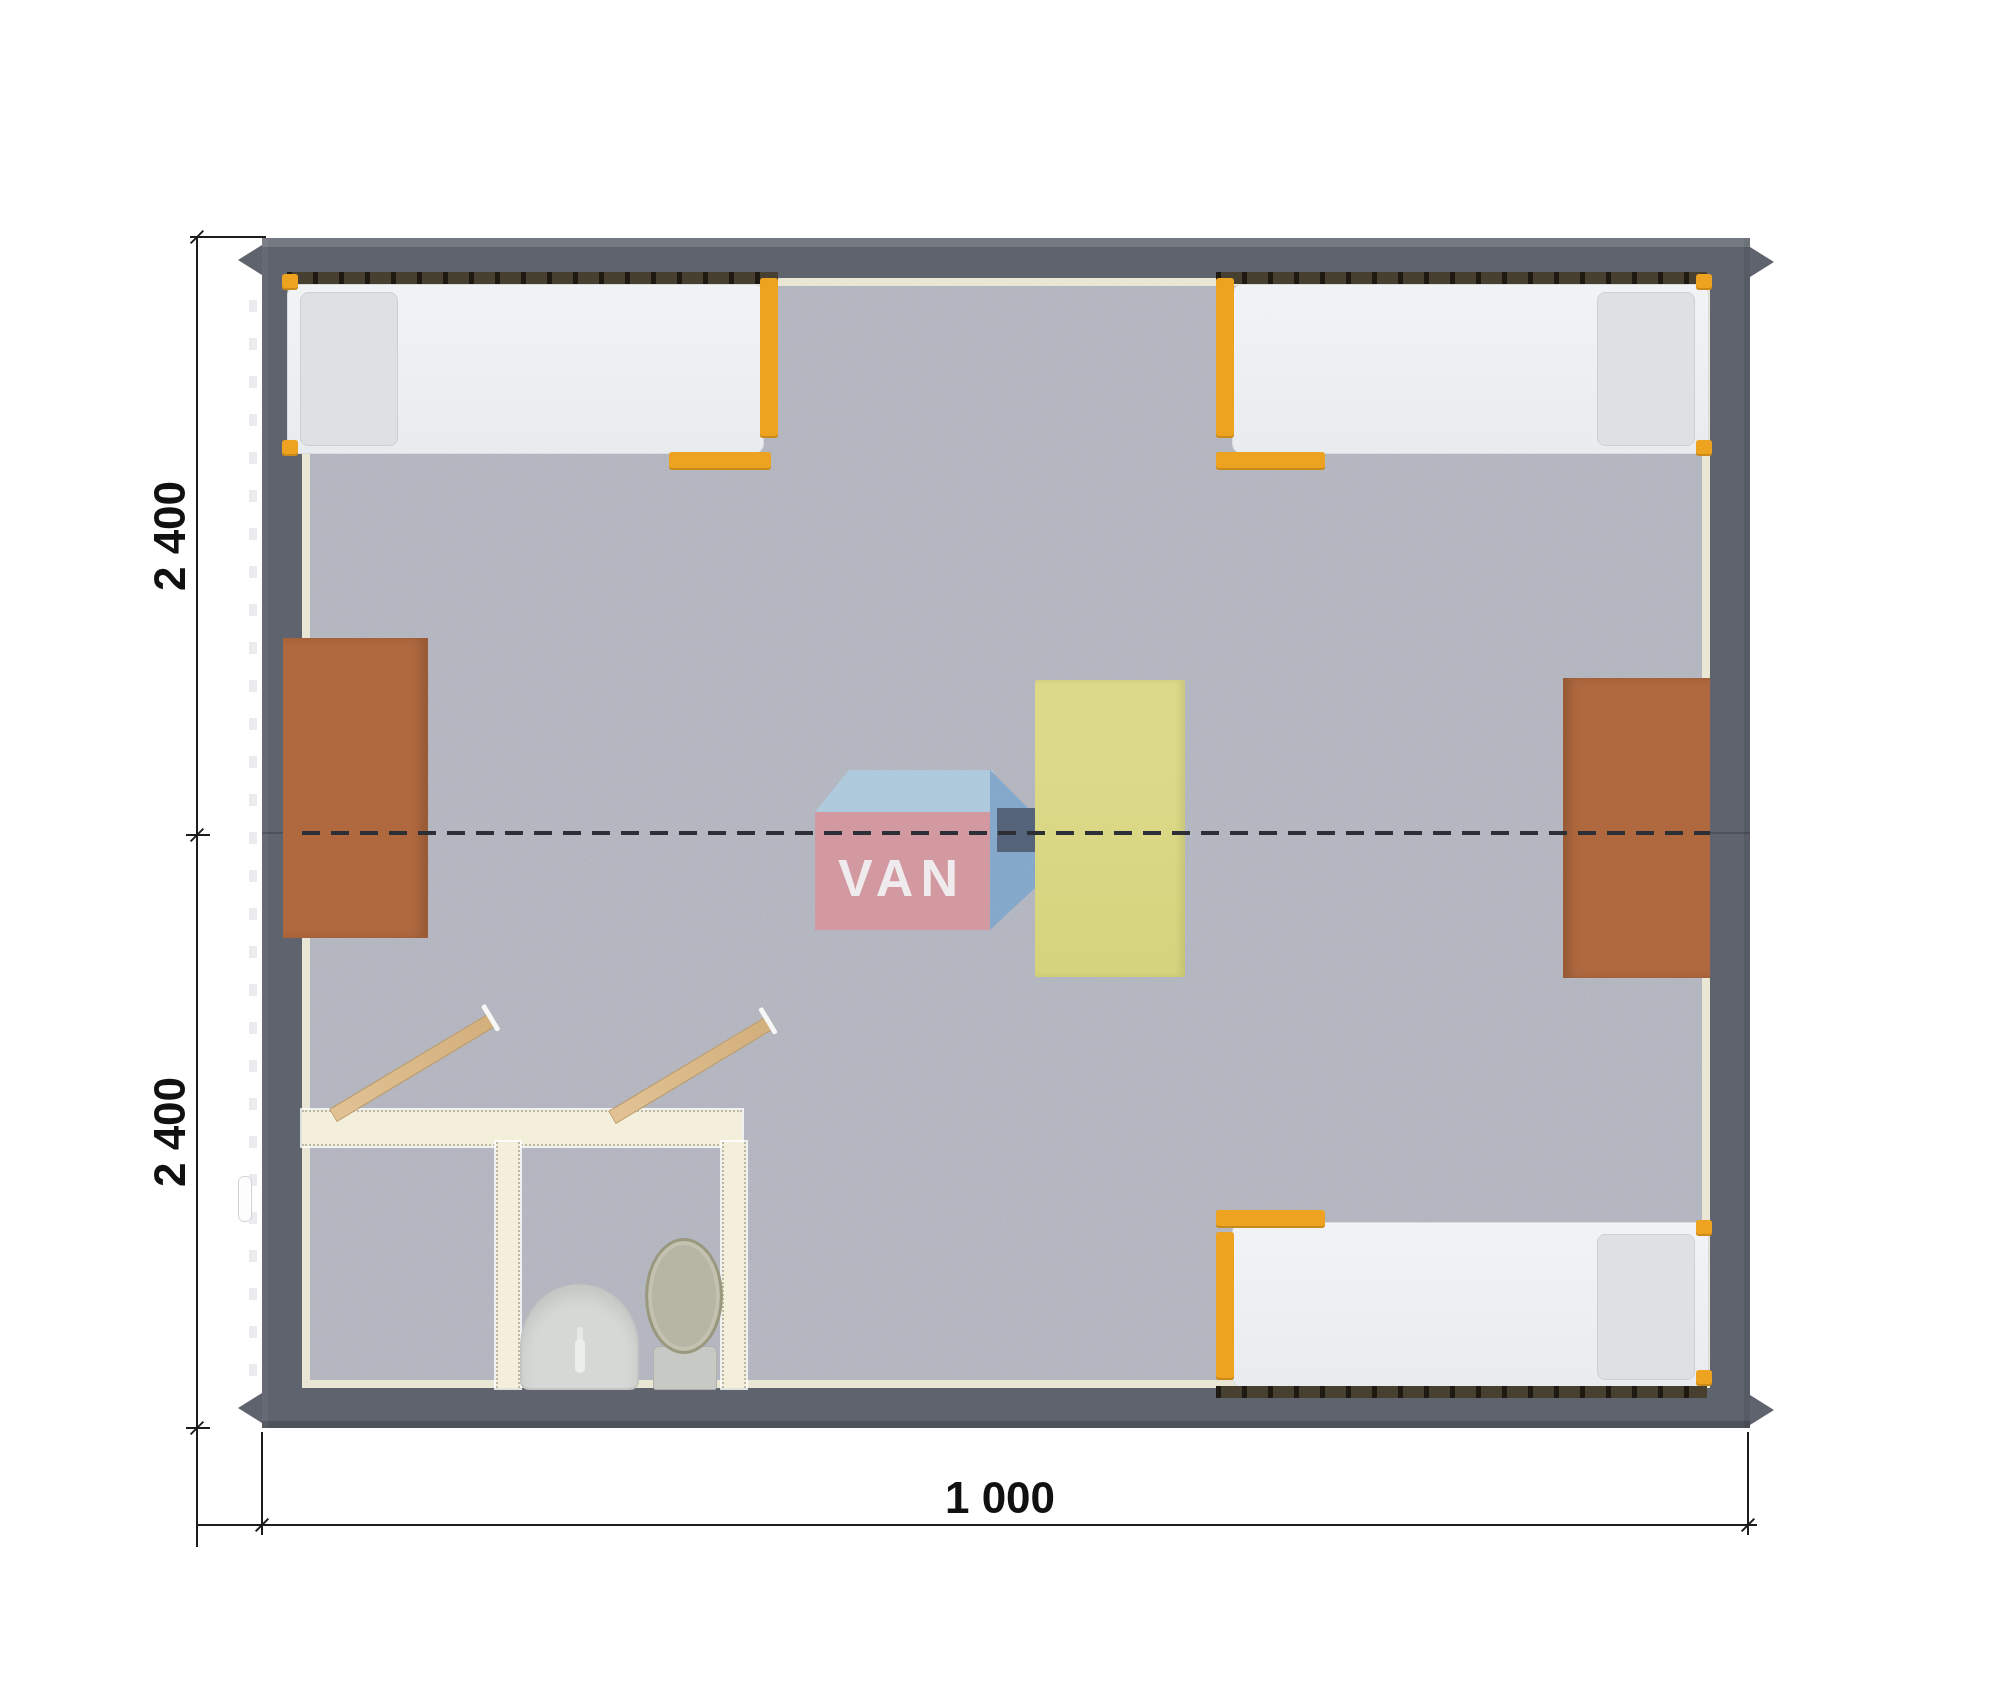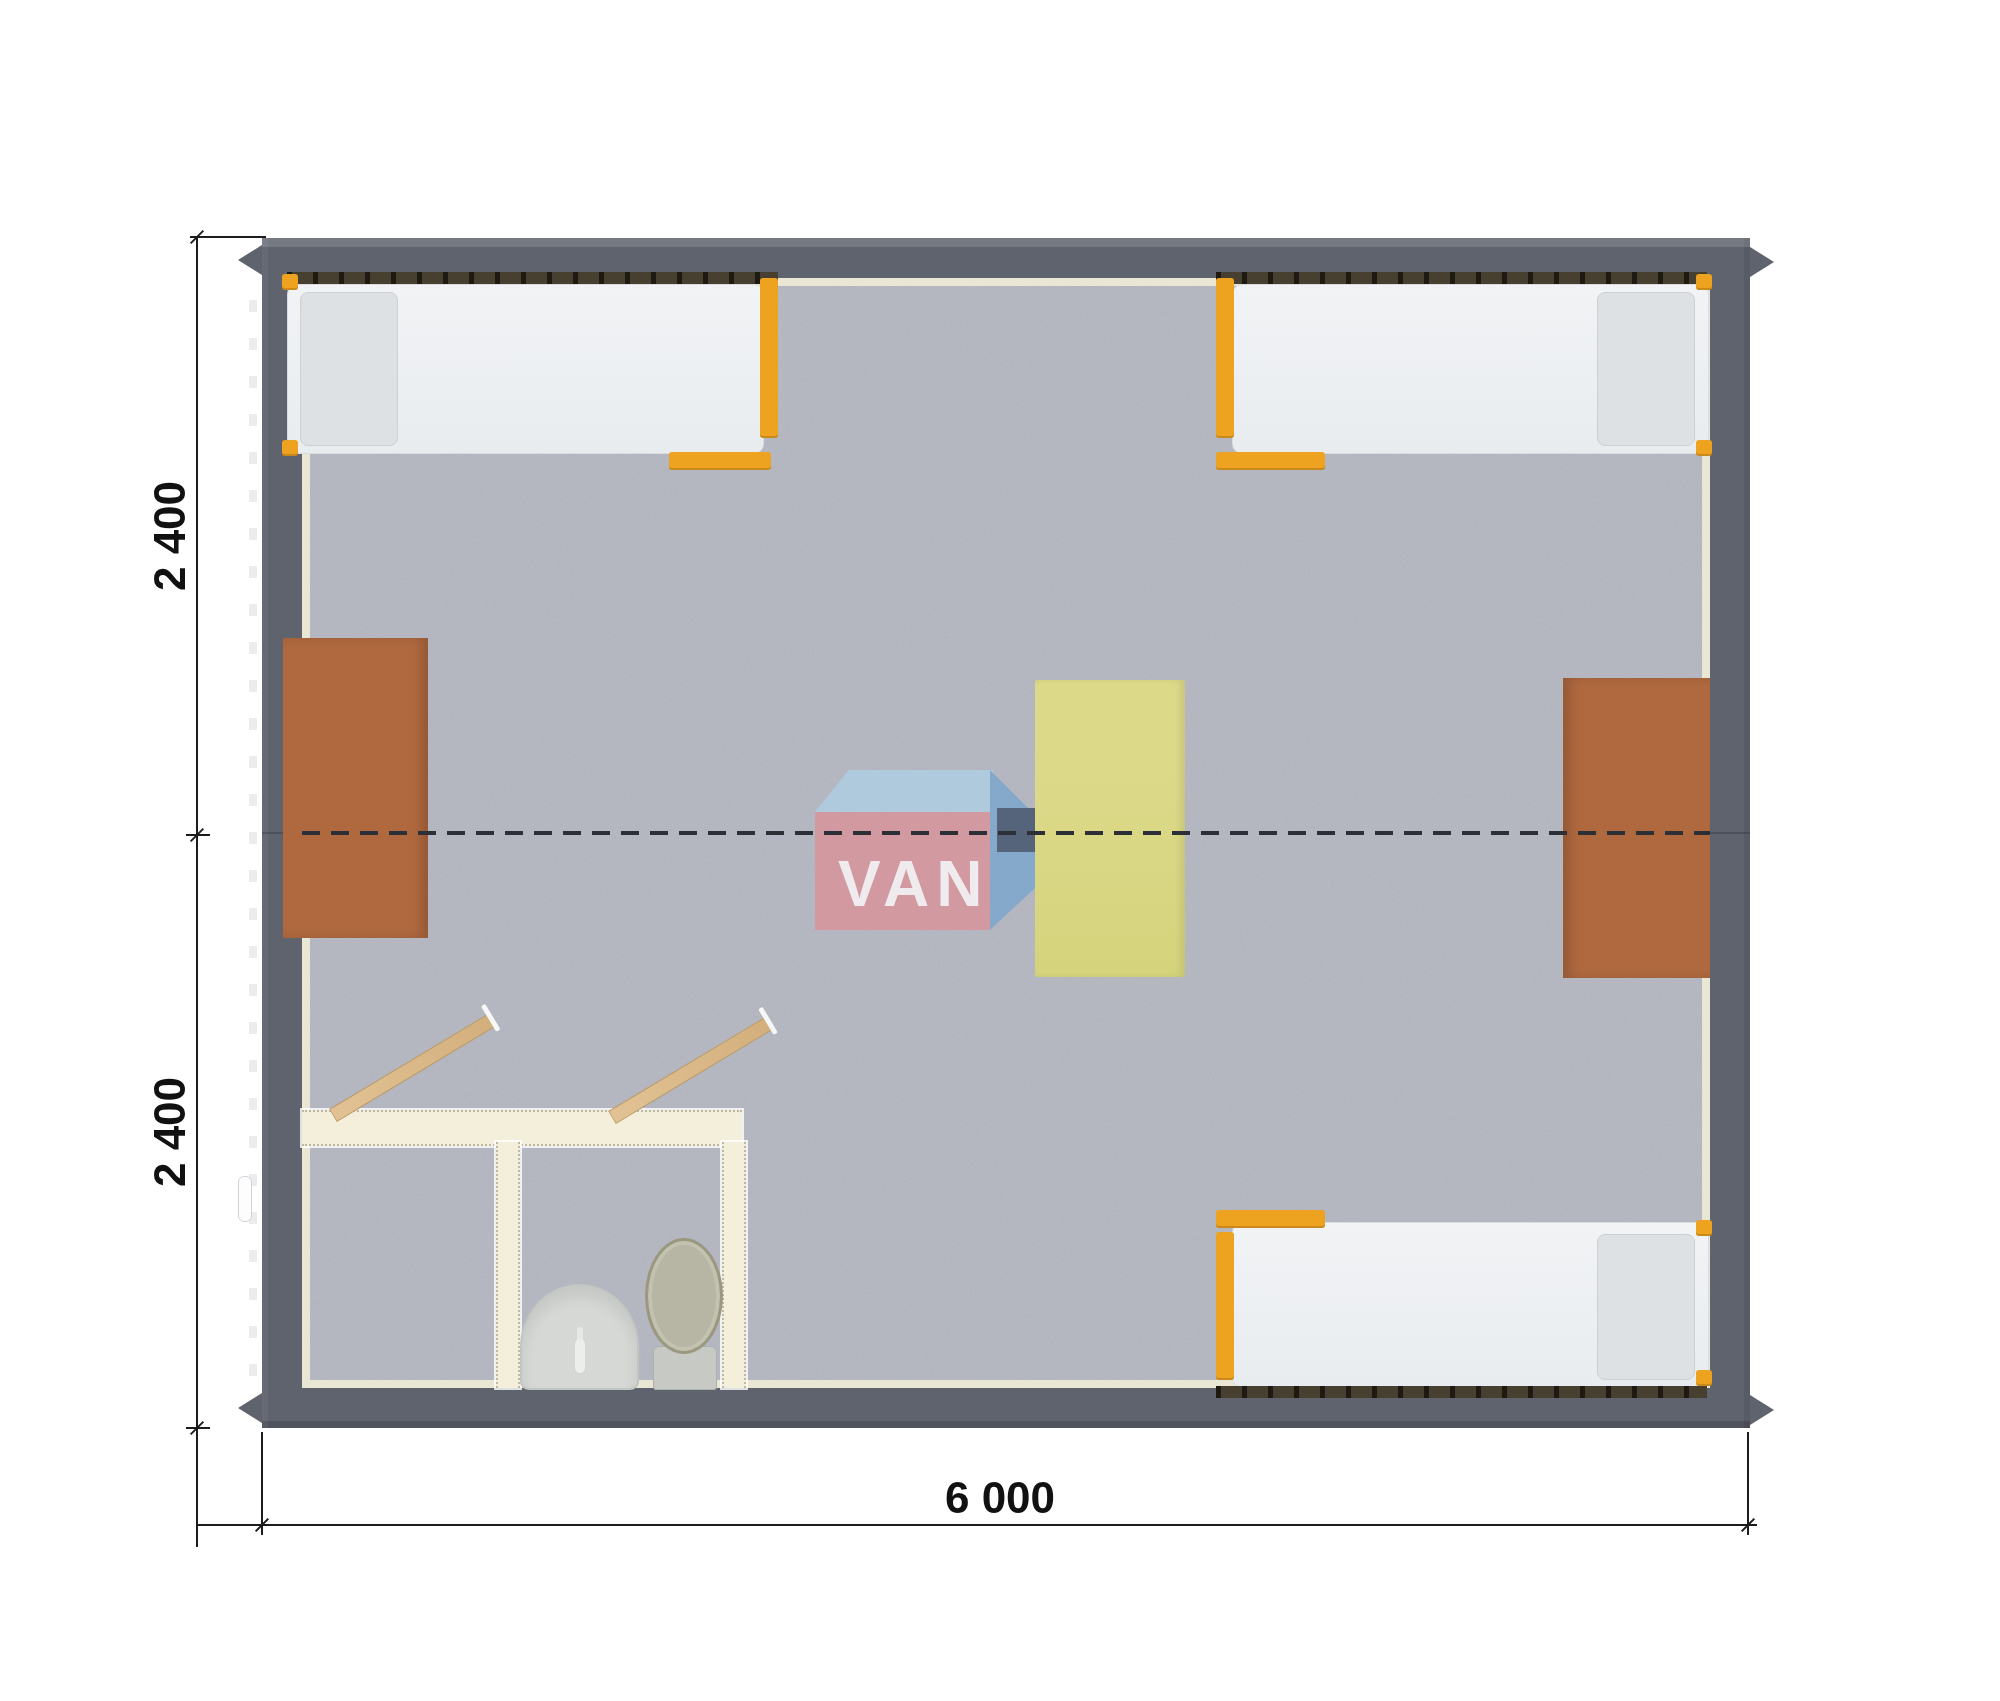--- a/index.html
+++ b/index.html
@@ -47,21 +47,21 @@
   .toilet-base{background:#c6c9c4;border:1px solid #aeb2ad;border-radius:6px 6px 3px 3px;z-index:3;}
 
   
   .logo{opacity:.82;}
   .logo-top{background:#aecfe3;clip-path:polygon(0 100%,19% 0,100% 0,100% 100%);z-index:40;}
   .logo-front{background:#d9939b;z-index:40;}
   .logo-bevel{background:#7ba6cd;clip-path:polygon(0 0,100% 30%,100% 72%,0 100%);z-index:40;}
   .logo-navy{background:#41526b;z-index:41;}
   .logo-green{background:#92af86;clip-path:polygon(0 0,100% 0,100% 78%,88% 100%,0 100%);z-index:40;}
   .logo-green-inner{background:rgba(110,140,100,.35);z-index:41;}
-  .logo-word{z-index:42;font-weight:bold;font-size:64px;letter-spacing:7px;line-height:1;}
+  .logo-word{z-index:42;font-weight:bold;font-size:52px;letter-spacing:7px;line-height:1;}
   .logo-van{color:rgba(255,255,255,.93);}
   .logo-da{color:#e9e6ad;}
 
   
   .dash-line{height:4px;background:repeating-linear-gradient(90deg,#2c2f35 0 18px,transparent 18px 29px);z-index:50;}
 
   
   .dim{background:#1c1c1c;z-index:60;}
   .dim-tick{position:absolute;width:18px;height:2px;background:#1c1c1c;transform:rotate(-45deg);z-index:61;}
   .dim-text{position:absolute;color:#111;font-weight:bold;font-size:44px;text-align:center;z-index:61;white-space:nowrap;}
@@ -172,15 +172,15 @@
   <div class="abs dim" style="left:1747px;top:1432px;width:2px;height:103px;"></div>
 
   <div class="dim-tick" style="left:188px;top:236px;"></div>
   <div class="dim-tick" style="left:188px;top:834px;"></div>
   <div class="dim-tick" style="left:188px;top:1427px;"></div>
   <div class="dim-tick" style="left:253px;top:1524px;"></div>
   <div class="dim-tick" style="left:1739px;top:1524px;"></div>
 
   <div class="dim-text rot" style="left:85px;top:516px;width:160px;height:40px;">2 400</div>
   <div class="dim-text rot" style="left:85px;top:1112px;width:160px;height:40px;">2 400</div>
-  <div class="dim-text" style="left:900px;top:1473px;width:200px;height:44px;">6 000</div>
+  <div class="dim-text" style="left:900px;top:1473px;width:200px;height:44px;">1 000</div>
 
 </div>
 
 </body></html>

